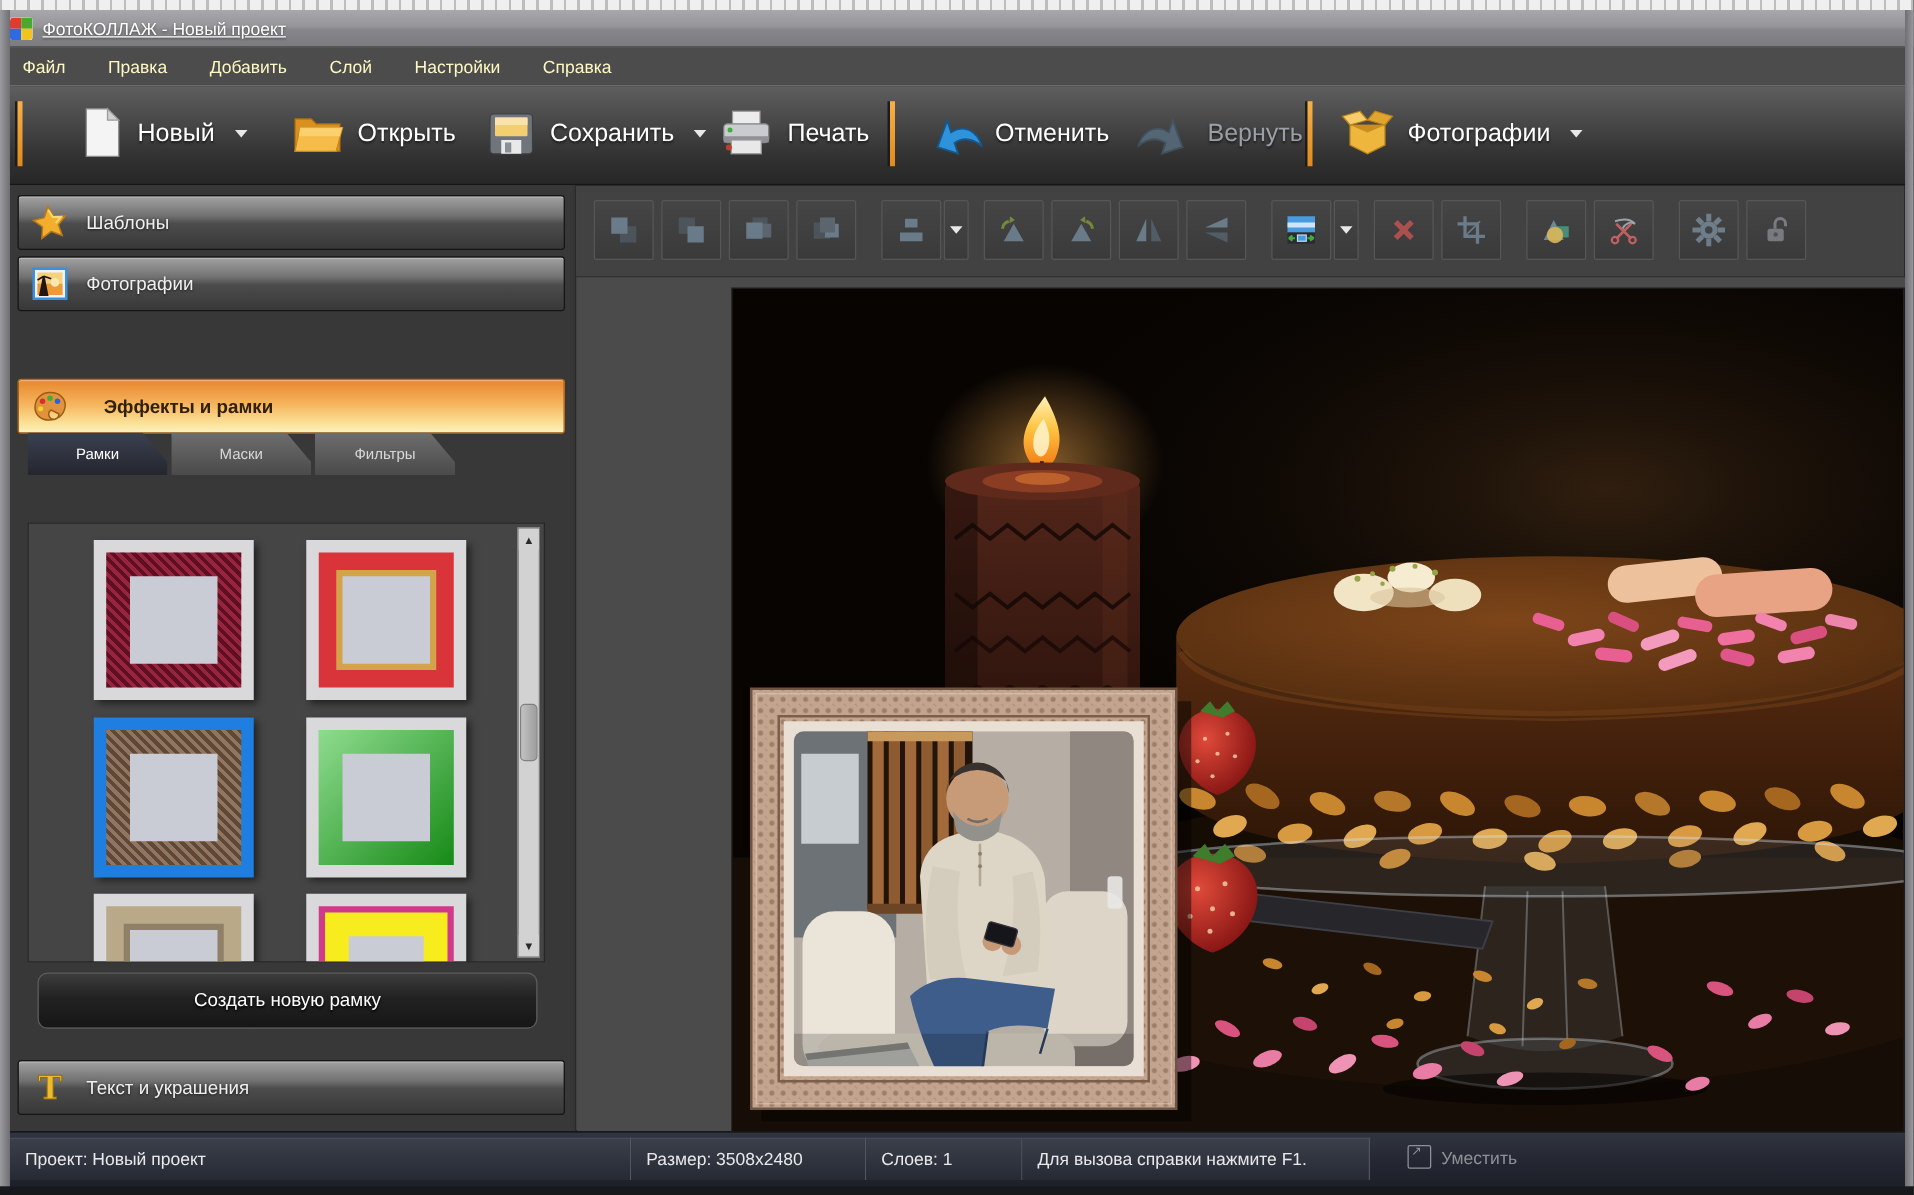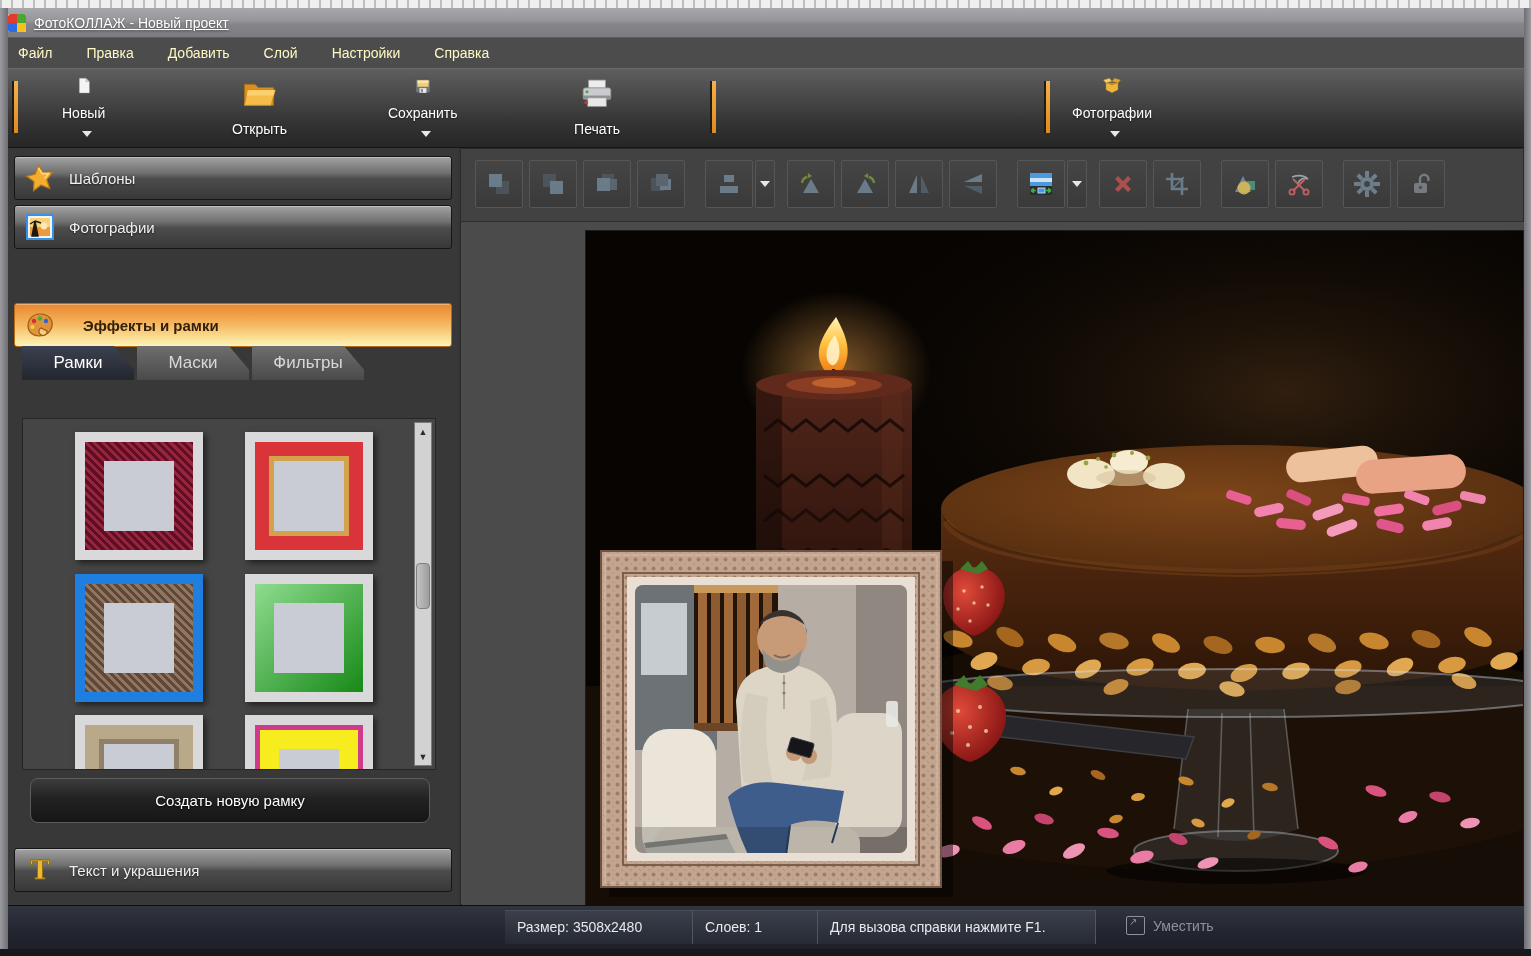--- a/index.html
+++ b/index.html
@@ -28,21 +28,21 @@
     border-top:1px solid #5c5c5c;box-sizing:border-box;
     display:flex;align-items:center;padding-left:18px;gap:34px;}
   .menu-item{color:#fef9c3;font-size:14px;cursor:default;}
   
   .toolbar{left:0;top:68px;width:1531px;height:80px;
     background:linear-gradient(180deg,#5e5e5e 0%,#474747 38%,#333 70%,#262626 100%);
     border-top:1px solid #6a6a6a;border-bottom:1px solid #151515;box-sizing:border-box;}
   .tb-sep{position:absolute;top:12px;width:4px;height:52px;
     background:linear-gradient(180deg,#f6b04a,#e08a1e);box-shadow:-2px 0 0 #1c1c1c;}
   .tb-btn{position:absolute;top:8px;height:60px;display:flex;align-items:center;gap:10px;
-    color:#fff;font-size:14px;cursor:pointer;text-shadow:0 1px 2px rgba(0,0,0,.6);flex-direction:column;}
+    color:#fff;font-size:20px;cursor:pointer;text-shadow:0 1px 2px rgba(0,0,0,.6);}
   .tb-btn.disabled{color:#9aa0a6;}
   .tb-btn svg{display:block;}
   .chev{width:0;height:0;border-left:5px solid transparent;border-right:5px solid transparent;
     border-top:6px solid #e8e8e8;margin-left:6px;}
   
   .main{left:0;top:148px;width:1531px;height:757px;background:#353535;}
   .side-edge{top:8px;width:8px;height:941px;background:linear-gradient(90deg,#9b9b9f,#6f6f73);}
   .side-edge.left{left:0;} .side-edge.right{left:1524px;width:7px;background:linear-gradient(90deg,#6f6f73,#9b9b9f);}
   
   .sidebar{left:8px;top:0;width:450px;height:757px;background:#383838;}
@@ -52,21 +52,21 @@
     background:linear-gradient(180deg,#a2a2a2 0%,#707070 38%,#4c4c4c 52%,#383838 100%);
     box-shadow:inset 0 1px 0 rgba(255,255,255,.35);}
   .panel .plabel{color:#f0f0f0;font-size:15px;text-shadow:0 1px 2px rgba(0,0,0,.6);}
   .panel.active{background:linear-gradient(180deg,#e8872e 0%,#f5b35c 45%,#fbe49b 85%,#fdf2c0 100%);
     border-color:#b86a14;gap:28px;}
   .panel.active .plabel{color:#33200a;text-shadow:none;font-weight:bold;}
   .picon{width:30px;height:30px;flex:0 0 30px;}
   
   .tabs{position:absolute;left:14px;top:198px;height:34px;display:flex;gap:3px;}
   .tab{height:34px;min-width:112px;display:flex;align-items:center;justify-content:center;
-    color:#d8d8d8;font-size:17px;cursor:pointer;padding:0 10px;box-sizing:border-box;
+    color:#d8d8d8;font-size:12px;cursor:pointer;padding:0 10px;box-sizing:border-box;
     background:linear-gradient(180deg,#6e6e6e,#4a4a4a);
     clip-path:polygon(0 0,calc(100% - 20px) 0,100% 70%,100% 100%,0 100%);}
   .tab.active{background:linear-gradient(180deg,#3c4150,#23262e);color:#fff;}
   
   .combo{position:absolute;left:14px;top:236px;width:414px;height:27px;background:#fff;
     border:1px solid #8a8a8a;box-sizing:border-box;display:flex;align-items:center;cursor:pointer;}
   .combo .cval{flex:1;color:#101010;font-size:14px;padding-left:8px;}
   .combo .cbtn{width:24px;height:100%;background:linear-gradient(180deg,#cfcfd3,#8e8e94);
     border-left:1px solid #8a8a8a;display:flex;align-items:center;justify-content:center;box-sizing:border-box;}
   .combo .cbtn .chev{border-top-color:#2c2c2c;margin:0;}
@@ -175,20 +175,32 @@
       <rect x="12" y="4" width="22" height="12" fill="#ececec" stroke="#9a9a9a"></rect>
       <rect x="5" y="14" width="36" height="15" rx="3" fill="#c9cbce" stroke="#7f8184"></rect>
       <rect x="5" y="24" width="36" height="5" fill="#8f9194"></rect>
       <rect x="11" y="27" width="24" height="11" fill="#e8e8e8" stroke="#9a9a9a"></rect>
       <circle cx="10" cy="19" r="2" fill="#3fae3f"></circle>
         <circle cx="9" cy="33" r="2.4" fill="#c23a2a"></circle>
     </svg>
     <span>Печать</span>
   </div>
   <div class="tb-sep" style="left:712px"></div>
+  <div class="tb-btn" style="left:740px">
+    <svg width="46" height="44" viewBox="0 0 46 44">
+      <path d="M8 28 L22 10 L22 20 C34 17 42 25 42 38 C36 29 29 27 22 29 L22 38 Z" fill="#2f93dc" stroke="#16588c" stroke-width="1.5" transform="rotate(-18 24 24)"></path>
+    </svg>
+    <span>Отменить</span>
+  </div>
+  <div class="tb-btn disabled" style="left:910px">
+    <svg width="46" height="44" viewBox="0 0 46 44">
+      <path d="M38 28 L24 10 L24 20 C12 17 4 25 4 38 C10 29 17 27 24 29 L24 38 Z" fill="#5d7popa486" stroke="#44586a" stroke-width="1.5" transform="rotate(18 22 24)" opacity=".75" fill-opacity="1" style="fill:#5d7486"></path>
+    </svg>
+    <span>Вернуть</span>
+  </div>
   <div class="tb-sep" style="left:1046px"></div>
   <div class="tb-btn" style="left:1072px">
     <svg width="44" height="42" viewBox="0 0 44 42">
       <path d="M8 14 h28 v16 l-14 7 l-14 -7 z" fill="#eeb63c" stroke="#b8821a"></path>
       <path d="M8 14 l-6 -7 l14 -4 l6 7 z" fill="#f6cd6a" stroke="#b8821a"></path>
       <path d="M36 14 l6 -7 l-14 -4 l-6 7 z" fill="#e0a52e" stroke="#b8821a"></path>
       <path d="M8 14 h28 l-14 6 z" fill="#c88f1e"></path>
     </svg>
     <span>Фотографии</span>
     <span class="chev"></span>
@@ -672,20 +684,23 @@
               <rect x="49" y="596" width="272" height="26" fill="#000" opacity=".18"></rect>
             </g>
           </g>
         </g>
       </svg>
     </div>
   </div>
 </div>
 
 <div class="abs statusbar">
+  <div class="sb-seg" style="left:8px;width:497px">
+      <span>Проект:  Новый проект</span>
+    </div>
   <div class="sb-seg" style="left:505px;width:188px">
       <span>Размер:  3508x2480</span>
     </div>
   <div class="sb-seg" style="left:693px;width:125px">
       <span>Слоев:  1</span>
     </div>
   <div class="sb-seg" style="left:818px;width:278px">
       <span>Для вызова справки нажмите F1.</span>
     </div>
   <div class="fit-btn">

